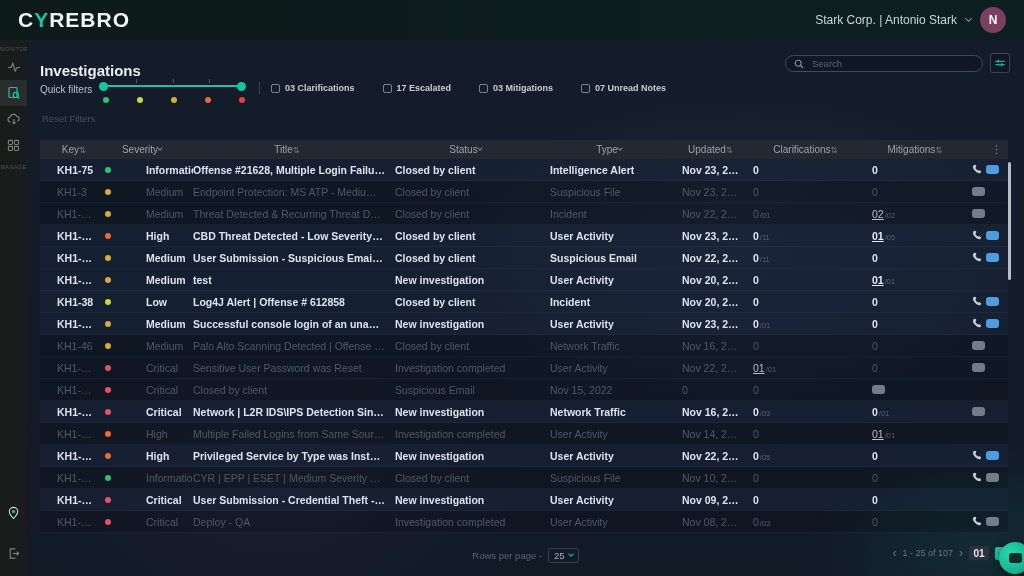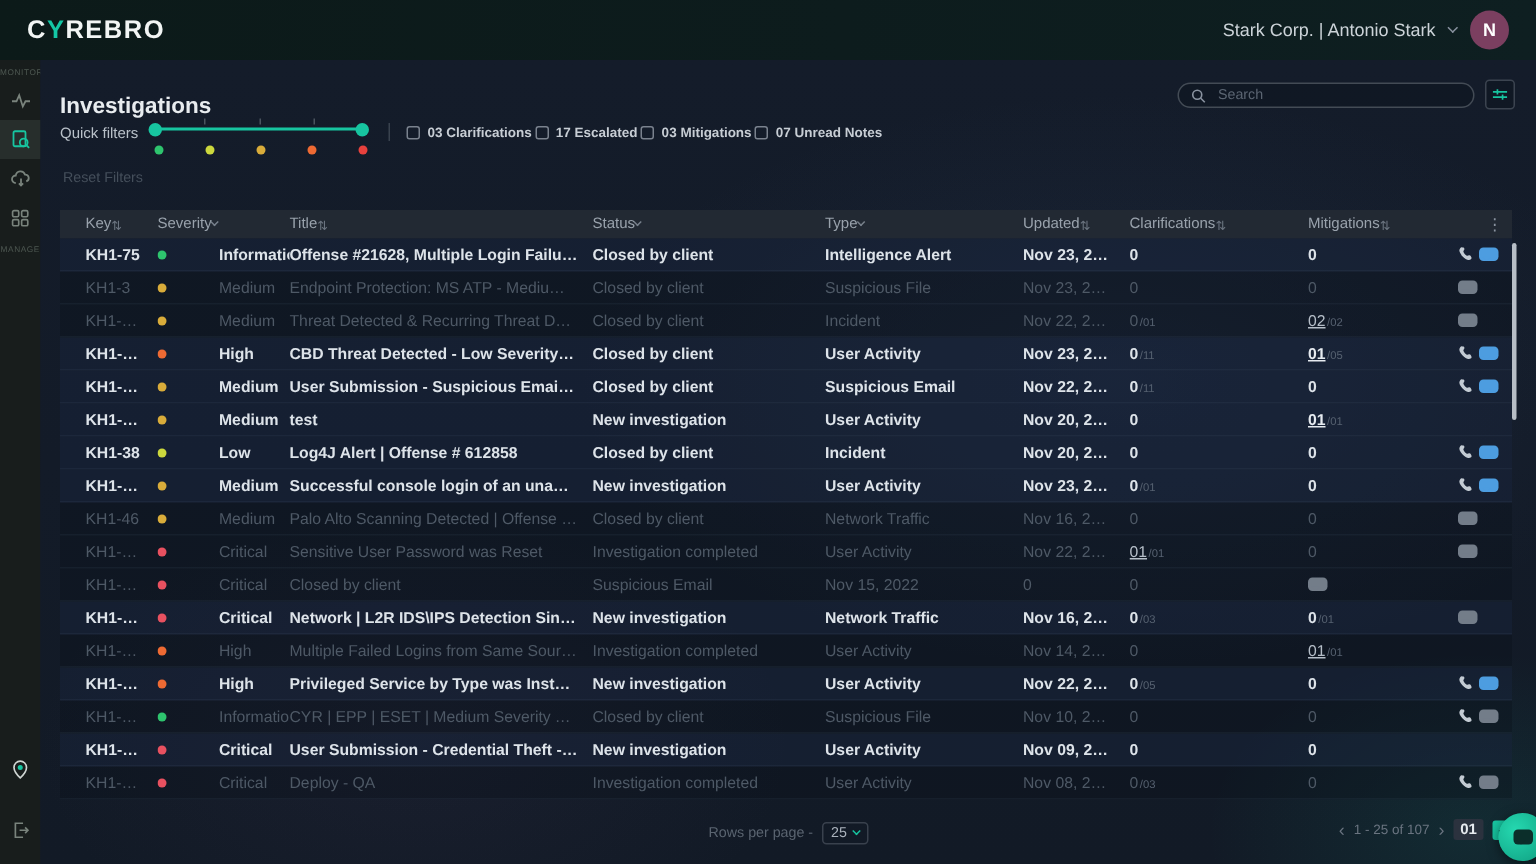--- a/index.html
+++ b/index.html
@@ -3,21 +3,21 @@
 <meta charset="utf-8">
 <style>
   html,body{margin:0;padding:0;background:#05080c;}
   *{box-sizing:border-box;font-family:"Liberation Sans",sans-serif;}
   .screen{position:relative;width:1024px;height:576px;overflow:hidden;background:#131b28;}
 
   
   .topbar{position:absolute;left:0;top:0;width:1024px;height:40px;
     background:linear-gradient(90deg,#0c1a19 0%,#0d1c1d 55%,#0e1f21 100%);
     display:flex;align-items:center;justify-content:space-between;padding:0 18px;}
-  .logo{font-size:17px;font-weight:800;letter-spacing:1px;color:#f2f5f4;text-align:right;}
+  .logo{font-size:21px;font-weight:800;letter-spacing:1px;color:#f2f5f4;text-align:right;}
   .logo .accent{color:#14c7a5;}
   .account{display:flex;align-items:center;gap:9px;}
   .account-name{font-size:12px;color:#ccd3d8;}
   .chev{display:inline-block;width:5px;height:5px;border-right:1.4px solid #8a93a0;border-bottom:1.4px solid #8a93a0;transform:rotate(45deg);margin-top:-3px;}
   .avatar{width:26px;height:26px;border-radius:50%;background:#7b3f60;color:#fff;
     display:flex;align-items:center;justify-content:center;font-size:12px;font-weight:700;}
 
   
   .sidebar{position:absolute;left:0;top:40px;width:27px;height:536px;background:#181d1c;
     display:flex;flex-direction:column;align-items:center;}
@@ -49,32 +49,32 @@
 
   .qf-label{position:absolute;left:13px;top:44px;font-size:10px;color:#b9c1c9;}
   .slider{position:absolute;left:73px;top:38px;width:145px;height:16px;}
   .slider .line{position:absolute;left:3px;right:3px;top:7px;height:2px;background:#17c5a0;border-radius:1px;}
   .slider .handle{position:absolute;top:3.5px;width:9px;height:9px;border-radius:50%;background:#17c5a0;}
   .slider .h-left{left:-1px;} .slider .h-right{right:-1px;}
   .slider .tick{position:absolute;top:1px;width:1px;height:4px;background:#4a545f;}
   .sev-dots{position:absolute;left:76px;top:57px;width:142px;display:flex;justify-content:space-between;}
   .fdot{width:6px;height:6px;border-radius:50%;}
   .qf-divider{position:absolute;left:232px;top:42px;height:12px;border-left:1px solid #39424e;}
-  .cb-row{position:absolute;left:244px;top:43px;display:flex;gap:2px;align-items:center;}
+  .cb-row{position:absolute;left:244px;top:43px;display:flex;gap:28px;align-items:center;}
   .cb{display:flex;align-items:center;gap:5px;cursor:pointer;}
   .cb .box{width:9px;height:9px;border:1px solid #7a828e;border-radius:2px;background:transparent;}
   .cb .cbl{font-size:9px;font-weight:600;color:#c7cdd4;white-space:nowrap;}
   .reset-label{position:absolute;left:15px;top:73px;font-size:9.5px;color:#454f5b;}
 
   
   .table{position:absolute;left:13px;top:100px;width:968px;}
   .thead,.trow{display:grid;grid-template-columns:48px 88px 202px 155px 132px 71px 119px 100px 36px;
     padding-left:17px;align-items:center;}
   .thead{height:19px;background:#222933;}
-  .hcell{display:flex;align-items:center;justify-content:flex-start;padding-right:14px;
+  .hcell{display:flex;align-items:center;justify-content:center;padding-right:14px;
     font-size:10px;color:#99a2ac;white-space:nowrap;overflow:hidden;cursor:pointer;}
   .hcell .chev{width:4px;height:4px;border-color:#78818c;}
   .sorti{font-size:8.5px;color:#6b7480;}
   .hcell.kebab{justify-content:flex-end;padding-right:6px;color:#8a93a0;font-size:11px;}
   .tbody{background:rgba(9,14,24,.32);}
   .trow{height:22px;border-bottom:1px solid rgba(120,140,170,.08);cursor:pointer;}
   .trow.unread{background:rgba(44,66,105,.22);}
   .cell{font-size:10.5px;color:#4e5966;white-space:nowrap;overflow:hidden;text-overflow:ellipsis;padding-right:10px;}
   .trow.unread .cell{color:#dde3e9;font-weight:700;}
   .cell.sev{display:flex;align-items:center;gap:28px;}

